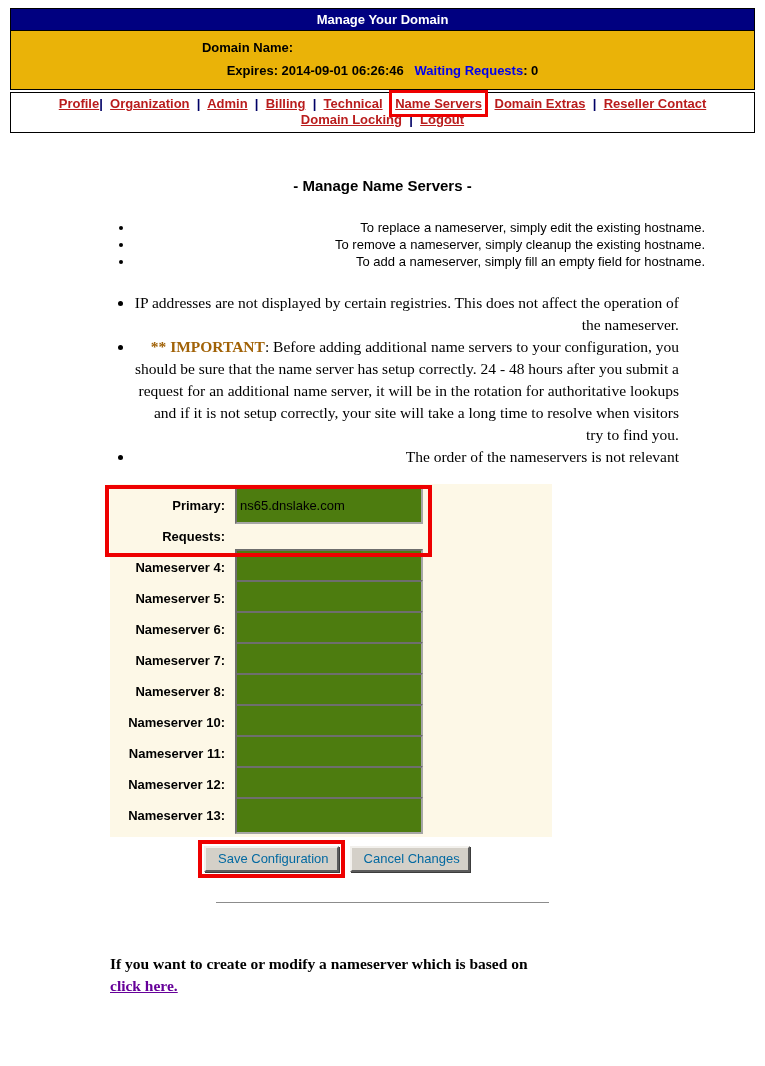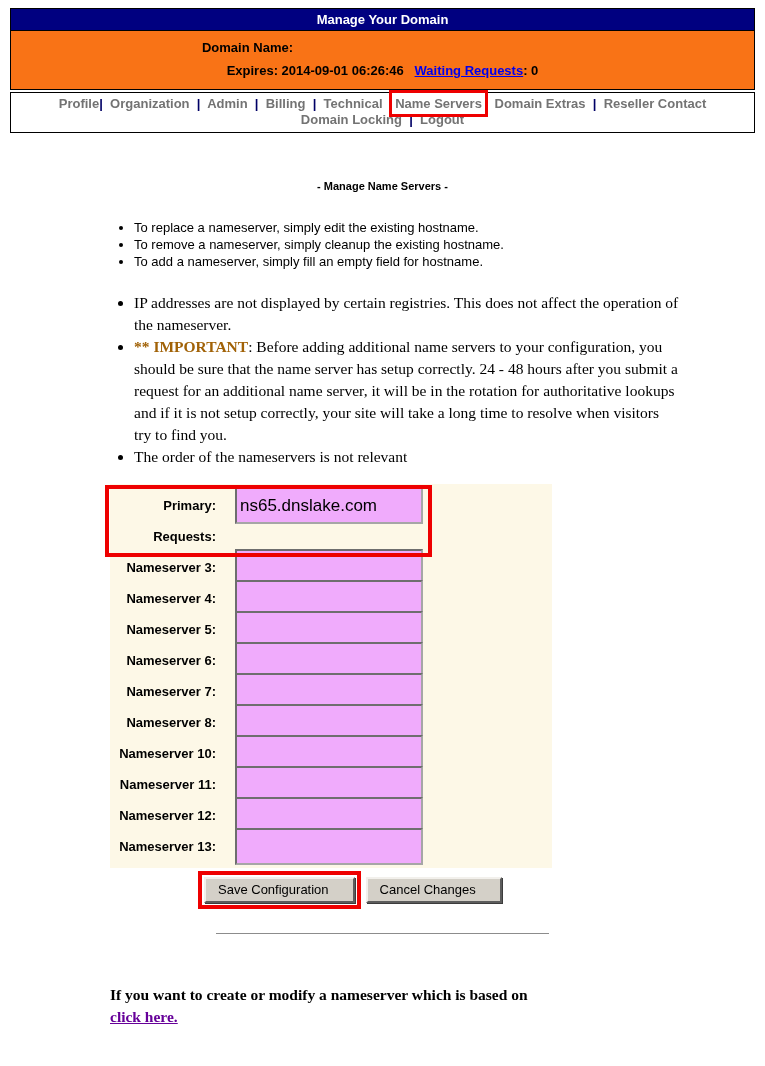--- a/index.html
+++ b/index.html
@@ -3,56 +3,56 @@
 <meta charset="utf-8">
 <style>
   html,body{margin:0;padding:0;background:#ffffff;}
   body{width:765px;height:1066px;font-family:"Liberation Sans","DejaVu Sans",sans-serif;color:#000;}
   .page{position:relative;width:765px;height:1066px;overflow:hidden;}
 
   
   .hdr{margin:8px 10px 0 10px;border:1px solid #000;}
   .hdr-title{background:#000080;color:#fff;font-weight:bold;font-size:13px;text-align:center;
              padding:3px 0;border-bottom:1px solid #000;}
-  .hdr-info{background:#f97316;padding:5px 0 7px 0;font-size:13px;font-weight:bold;}
+  .hdr-info{background:#eab308;padding:5px 0 7px 0;font-size:13px;font-weight:bold;}
   .hdr-line{text-align:center;line-height:23px;white-space:pre;}
   .dn-spacer{display:inline-block;width:270px;}
-  .wr-link{color:#0000ee;text-decoration:underline;cursor:pointer;text-align:right;}
+  .wr-link{color:#0000ee;cursor:pointer;text-align:right;}
 
   .nav{margin:2px 10px 0 10px;border:1px solid #000;background:#fff;
        font-size:13px;font-weight:bold;text-align:center;padding:3px 0 4px 0;line-height:16px;}
-  .navlink{color:#737373;cursor:pointer;white-space:pre;}
+  .navlink{color:#b91c1c;text-decoration:underline;cursor:pointer;white-space:pre;}
   .sep{color:#000066;white-space:pre;}
   .hl-nav{outline:3px solid #ee0000;outline-offset:3px;margin:0 9px;}
 
   
-  .title{font-size:11px;font-weight:bold;text-align:center;margin:44px 0 0 0;line-height:18px;}
-  ul{margin:0;padding:0;}
+  .title{font-size:15px;font-weight:bold;text-align:center;margin:44px 0 0 0;line-height:18px;}
+  ul{margin:0;padding:0;text-align:right;}
   .sans-list{margin:24px 60px 0 134px;font-size:13px;line-height:17px;}
   .sans-list li{margin:0;}
   .serif-list{margin:22px 60px 16px 134px;font-family:"Liberation Serif","DejaVu Serif",serif;
               font-size:15.5px;line-height:22px;max-width:545px;}
   .imp{color:#a16207;font-weight:bold;}
 
   
   .form-area{margin:4px 0 0 110px;width:442px;background:#fdf8e7;padding:6px 0 6px 0;}
   .form-head{display:flex;font-size:13px;padding:2px 0 8px 0;}
   .col-label{width:125px;}
   .col-host{width:192px;text-align:center;}
   .col-ip{flex:1;text-align:center;}
   .frow{display:flex;align-items:center;height:31px;}
-  .flabel{width:125px;text-align:right;font-weight:bold;font-size:13px;padding-right:19px;box-sizing:border-box;}
-  .tbox{width:178px;height:17px;background:#f0abfc;border:2px solid;border-color:#6e6e6e #a6a6a6 #a6a6a6 #6e6e6e;
-        font-family:"Liberation Sans","DejaVu Sans",sans-serif;font-size:17px;padding:8px 3px;}
+  .flabel{width:125px;text-align:right;font-weight:bold;font-size:13px;padding-right:10px;box-sizing:border-box;}
+  .tbox{width:178px;height:17px;background:#4d7c0f;border:2px solid;border-color:#6e6e6e #a6a6a6 #a6a6a6 #6e6e6e;
+        font-family:"Liberation Sans","DejaVu Sans",sans-serif;font-size:13px;padding:8px 3px;}
   .hl-box{width:317px;outline:4px solid #ee0000;outline-offset:1px;}
 
   
   .buttons{margin:9px 0 0 204px;display:flex;gap:11px;}
-  .btn{background:#d4d0c8;color:#000000;font-family:"Liberation Sans","DejaVu Sans",sans-serif;
-       font-size:13px;padding:3px 24px 4px 12px;border:2px solid;cursor:pointer;
+  .btn{background:#d4d0c8;color:#0369a1;font-family:"Liberation Sans","DejaVu Sans",sans-serif;
+       font-size:13px;padding:3px 8px 4px 12px;border:2px solid;cursor:pointer;
        border-color:#f2f0ec #5c5c5c #5c5c5c #f2f0ec;box-shadow:1px 1px 0 0 #3c3c3c;}
   .hl-btn{outline:4px solid #ee0000;outline-offset:2px;}
   .rule{border:none;border-top:1px solid #8c8c8c;width:333px;margin:30px auto 0 auto;}
   .footer{margin:50px 0 0 110px;font-family:"Liberation Serif","DejaVu Serif",serif;
           font-size:15.5px;font-weight:bold;line-height:22px;}
   .footer a{color:#660099;text-decoration:underline;cursor:pointer;}
 </style>
 </head>
 <body>
 
@@ -88,24 +88,20 @@
     <div class="hl-box" id="rows-highlight">
         <div class="frow">
           <div class="flabel">Primary:</div>
           <input type="text" class="tbox" value="ns65.dnslake.com" style="">
         </div>
         <div class="frow">
           <div class="flabel">Requests:</div>
         </div>
       </div>
     <div id="rows-rest">
-        <div class="frow">
-          <div class="flabel">Nameserver 3:</div>
-          <input type="text" class="tbox" style="">
-        </div>
         <div class="frow">
           <div class="flabel">Nameserver 4:</div>
           <input type="text" class="tbox" style="">
         </div>
         <div class="frow">
           <div class="flabel">Nameserver 5:</div>
           <input type="text" class="tbox" style="">
         </div>
         <div class="frow">
           <div class="flabel">Nameserver 6:</div>

